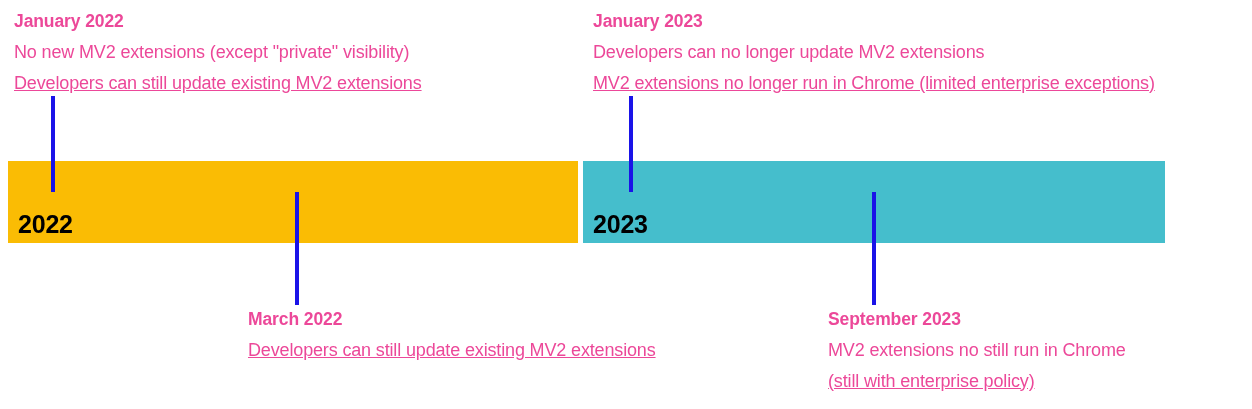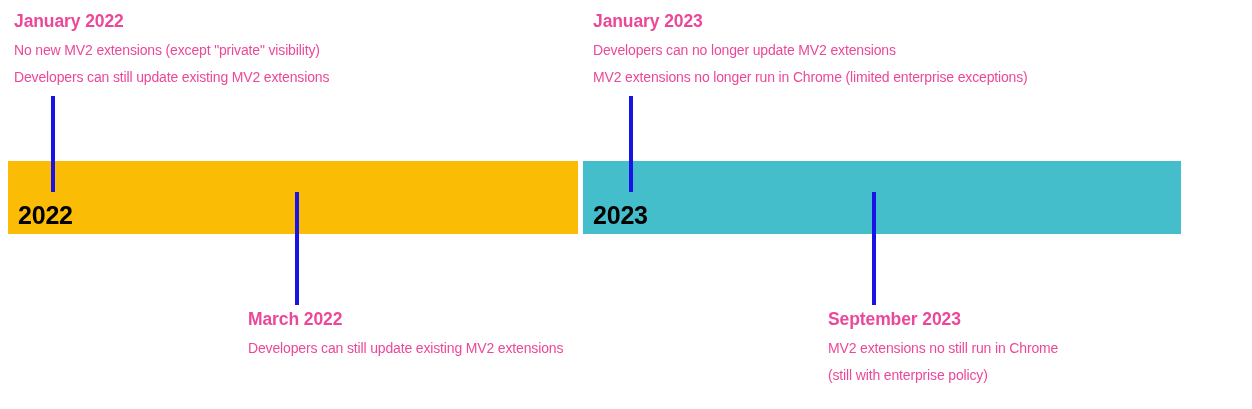--- a/index.html
+++ b/index.html
@@ -18,21 +18,21 @@
     width: 1252px;
     height: 409px;
     overflow: hidden;
     background: #ffffff;
   }
 
   
   .year-bar {
     position: absolute;
     top: 161px;
-    height: 73px;
+    height: 82px;
   }
   .year-bar-label {
     position: absolute;
     left: 10px;
     bottom: 6px;
     font-size: 25px;
     font-weight: bold;
     color: #000000;
     letter-spacing: -0.2px;
     line-height: 1;
@@ -59,45 +59,46 @@
     white-space: nowrap;
   }
   .annotation-title {
     font-size: 17.5px;
     font-weight: bold;
     line-height: 1;
     margin: 0 0 12px 0;
     letter-spacing: -0.1px;
   }
   .annotation-line {
-    font-size: 14px;
+    font-size: 18px;
     font-weight: normal;
     line-height: 1;
     margin: 0 0 13px 0;
     letter-spacing: -0.15px;
   }
   .annotation-line:last-child {
     margin-bottom: 0;
+    text-decoration: underline;
   }
 
   #annotation-jan-2022 { left: 14px;  top: 13px; }
   #annotation-jan-2023 { left: 586px; top: 13px; margin-left: 7px; }
   #annotation-jun-2022 { left: 248px; top: 311px; }
   #annotation-jun-2023 { left: 828px; top: 311px; }
 </style>
 </head>
 <body>
 
 <div id="timeline-canvas">
 
   <div class="year-bar" id="bar-2022" style="background:#FABC04;">
     <span class="year-bar-label">2022</span>
   </div>
 
-  <div class="year-bar" id="bar-2023" style="background:#45BECC;padding-left:16px;">
+  <div class="year-bar" id="bar-2023" style="background:#45BECC;">
     <span class="year-bar-label">2023</span>
   </div>
 
   <div class="connector" style="left:51px; top:96px; height:96px; background:#1A13E8;"></div>
 
   <div class="connector" style="left:629px; top:96px; height:96px; background:#1A13E8;"></div>
 
   <div class="connector" style="left:295px; top:192px; height:113px; background:#1A13E8;"></div>
 
   <div class="connector" style="left:872px; top:192px; height:113px; background:#1A13E8;"></div>

